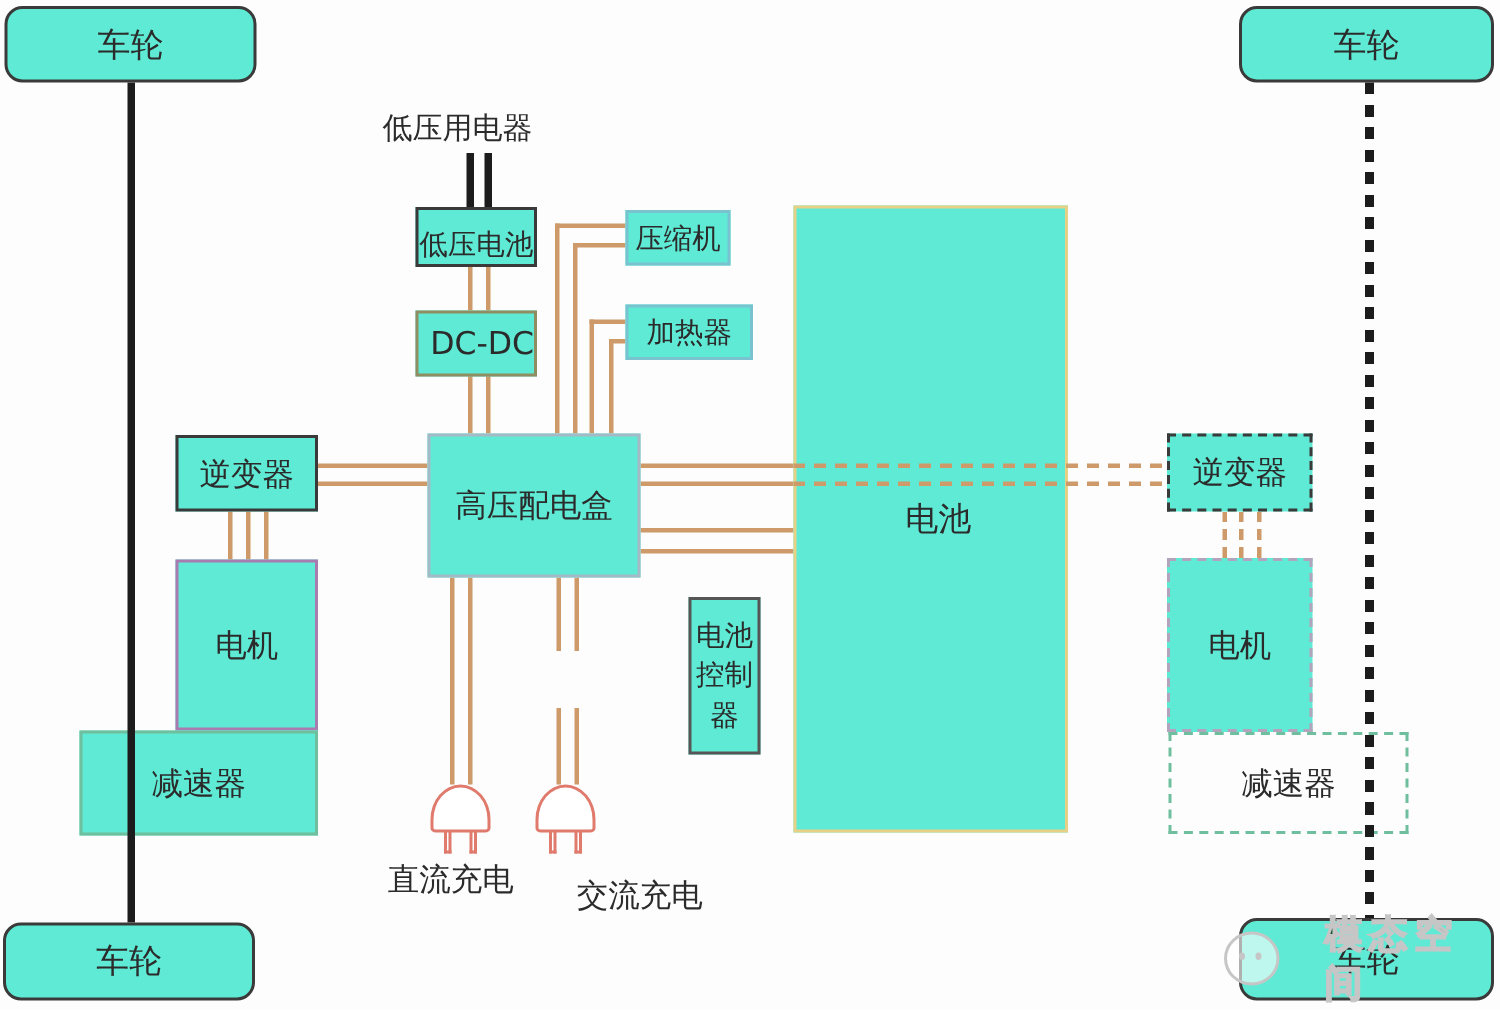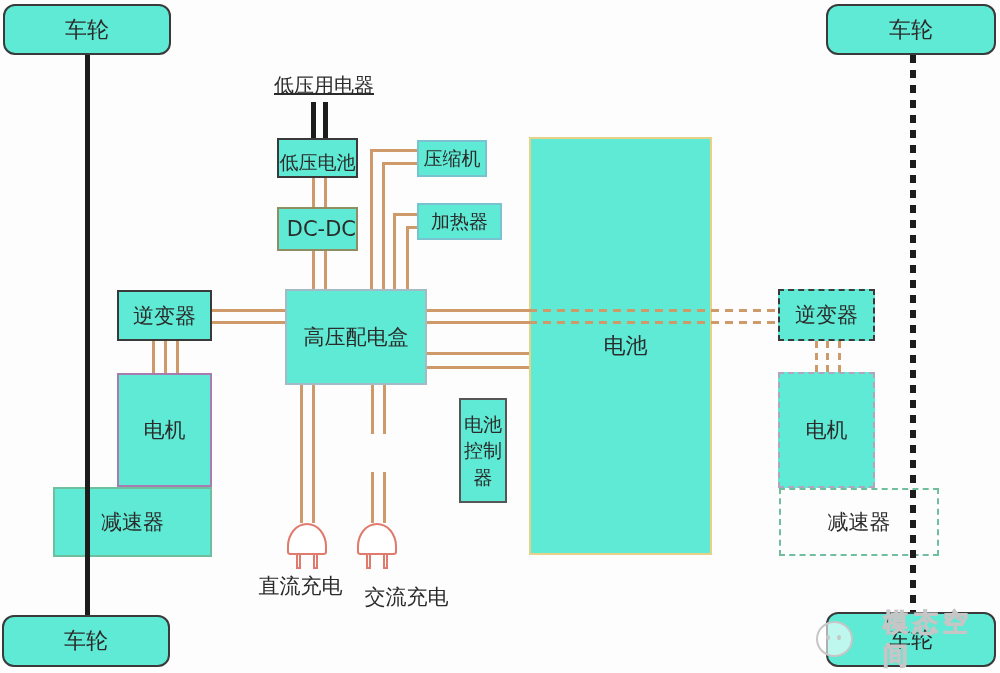--- a/index.html
+++ b/index.html
@@ -86,21 +86,21 @@
   <div class="box rounded" style="left:826px;top:4px;width:170px;height:51px;border:2.5px solid var(--border_black);font-size:22px;z-index:6;">
       <span>车轮</span>
     </div>
   <div class="box rounded" style="left:2px;top:615px;width:168px;height:52px;border:2.5px solid var(--border_black);font-size:22px;z-index:6;">
       <span>车轮</span>
     </div>
   <div class="box rounded" style="left:826px;top:612px;width:170px;height:55px;border:2.5px solid var(--border_black);font-size:22px;z-index:6;">
       <span>车轮</span>
     </div>
 
-  <div class="lbl" style="left:259px;top:72px;width:130px;height:26px;font-size:20px;text-decoration:underline;">
+  <div class="lbl" style="left:240px;top:72px;width:130px;height:26px;font-size:20px;">
       <span>低压用电器</span>
     </div>
   <div class="box" style="left:277px;top:138px;width:81px;height:40px;border:2px solid var(--border_black);font-size:19px;z-index:4;align-items:flex-end;">
       <span>低压电池</span>
     </div>
   <div class="box" style="left:277px;top:207px;width:81px;height:44px;border:2px solid var(--border_olive);font-size:21px;z-index:4;justify-content:flex-end;">
       <span>DC-DC</span>
     </div>
 
   <div class="box" style="left:417px;top:140px;width:70px;height:37px;border:2px solid var(--border_cyan);font-size:19px;z-index:4;">
@@ -130,21 +130,21 @@
 
   <div class="plug-dome" style="left:287px;top:523px;z-index:4;"></div>
   <div class="plug-prong" style="left:296px;top:554px;"></div>
   <div class="plug-prong" style="left:313px;top:554px;"></div>
   <div class="plug-dome" style="left:357px;top:523px;z-index:4;"></div>
   <div class="plug-prong" style="left:366px;top:554px;"></div>
   <div class="plug-prong" style="left:383px;top:554px;"></div>
   <div class="lbl" style="left:243px;top:573px;width:115px;height:26px;font-size:21px;">
       <span>直流充电</span>
     </div>
-  <div class="lbl" style="left:349px;top:584px;width:115px;height:26px;font-size:21px;">
+  <div class="lbl" style="left:369px;top:584px;width:115px;height:26px;font-size:21px;">
       <span>交流充电</span>
     </div>
 
   <div class="box" style="left:778px;top:289px;width:97px;height:52px;border:2px dashed var(--border_black);font-size:21px;z-index:4;">
       <span>逆变器</span>
     </div>
   <div class="box" style="left:778px;top:372px;width:97px;height:116px;border:2px dashed var(--border_purple_dash);font-size:21px;z-index:4;">
       <span>电机</span>
     </div>
   <div class="box" style="left:779px;top:488px;width:160px;height:68px;border:2px dashed var(--border_teal);font-size:21px;z-index:4;background:transparent;">

